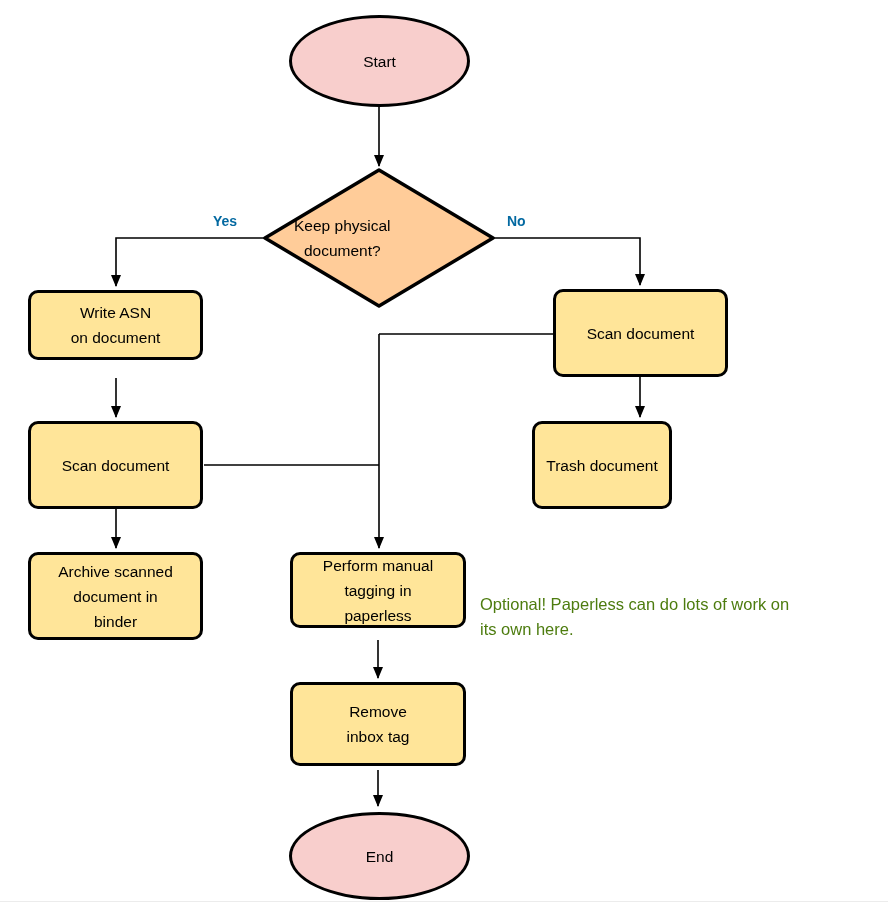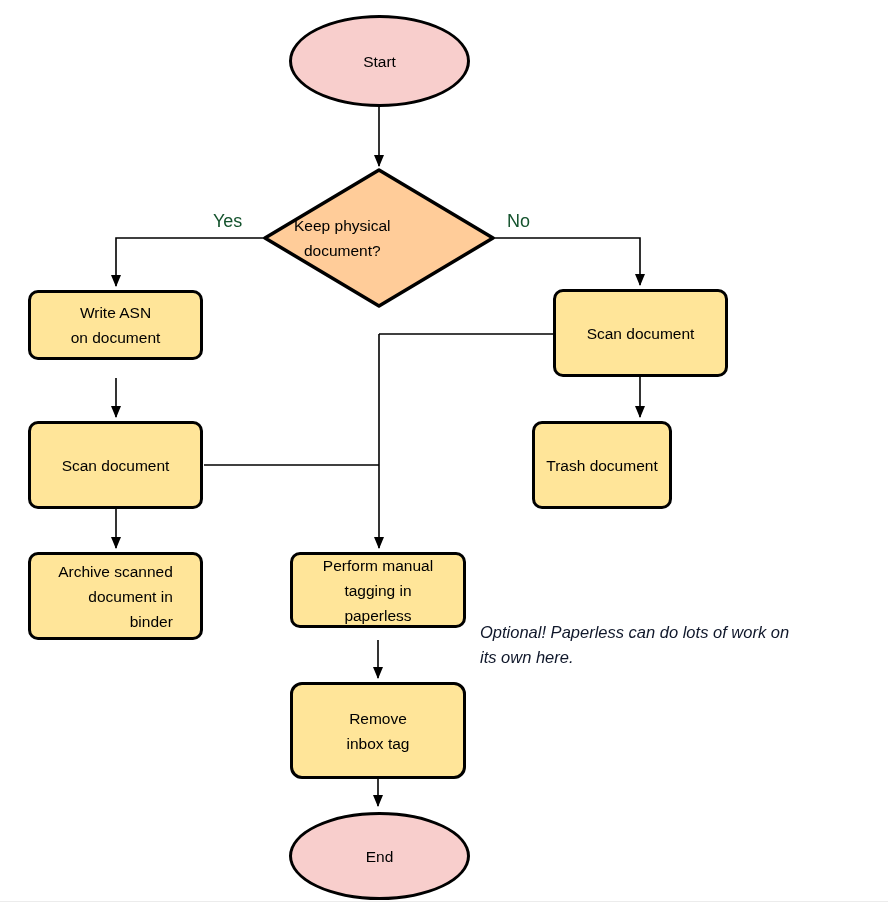--- a/index.html
+++ b/index.html
@@ -55,50 +55,49 @@
     display: flex;
     align-items: center;
     text-align: center;
     white-space: pre-line;
     color: #000000;
     font-size: 15.5px;
     line-height: 25px;
   }
   .edge-label {
     position: absolute;
-    color: #14532d;
-    font-size: 18px;
+    color: #0369a1;
+    font-size: 14px;
     line-height: 18px;
+    font-weight: bold;
   }
   .note {
     position: absolute;
-    color: #0f172a;
+    color: #4d7c0f;
     font-size: 16.5px;
-    font-style: italic;
     line-height: 25px;
     white-space: pre-line;
-    margin-top: 28px;
   }
   .bottom-rule {
     position: absolute;
     left: 0;
     top: 901px;
     width: 888px;
     height: 1px;
     background: #ececec;
   }
   
   #node-start        { left: 289px; top: 15px;  width: 181px; height: 92px; }
   #node-write-asn    { left: 28px;  top: 290px; width: 175px; height: 70px; }
   #node-scan-left    { left: 28px;  top: 421px; width: 175px; height: 88px; }
-  #node-archive      { left: 28px;  top: 552px; width: 175px; height: 88px; text-align: right; }
+  #node-archive      { left: 28px;  top: 552px; width: 175px; height: 88px; }
   #node-scan-right   { left: 553px; top: 289px; width: 175px; height: 88px; }
   #node-trash        { left: 532px; top: 421px; width: 140px; height: 88px; }
   #node-tagging      { left: 290px; top: 552px; width: 176px; height: 76px; }
-  #node-remove-inbox { left: 290px; top: 682px; width: 176px; height: 97px; border-radius: 12px; }
+  #node-remove-inbox { left: 290px; top: 682px; width: 176px; height: 84px; }
   #node-end          { left: 289px; top: 812px; width: 181px; height: 88px; }
   #decision-text     { left: 294px; top: 206px; width: 170px; height: 64px; }
   #label-yes         { left: 213px; top: 212px; }
   #label-no          { left: 507px; top: 212px; }
   #note-optional     { left: 480px; top: 592px; width: 400px; }
 </style>
 </head>
 <body>
 
 <div id="canvas">

